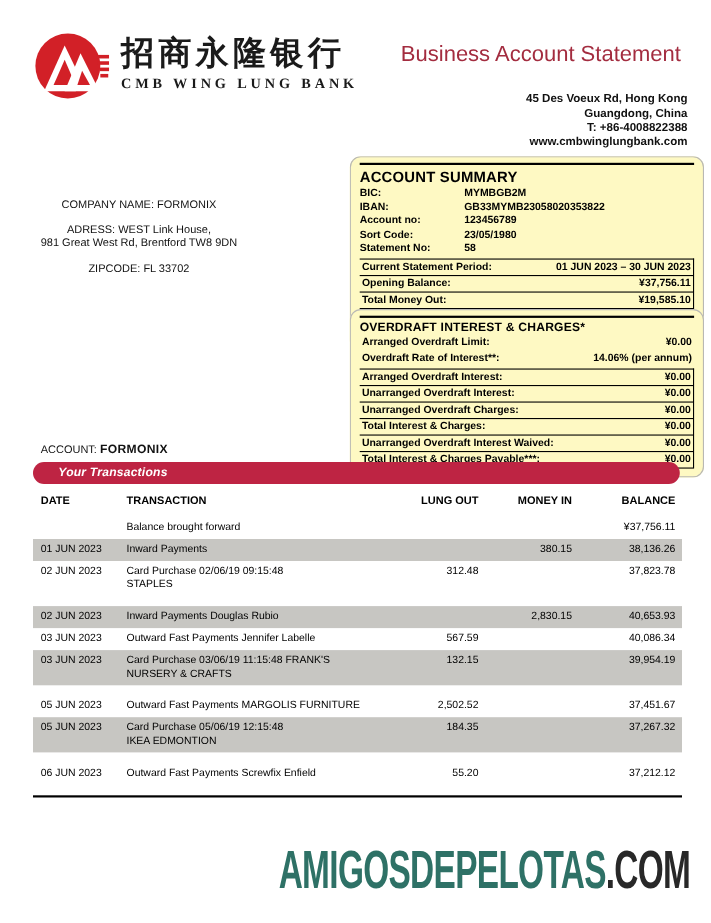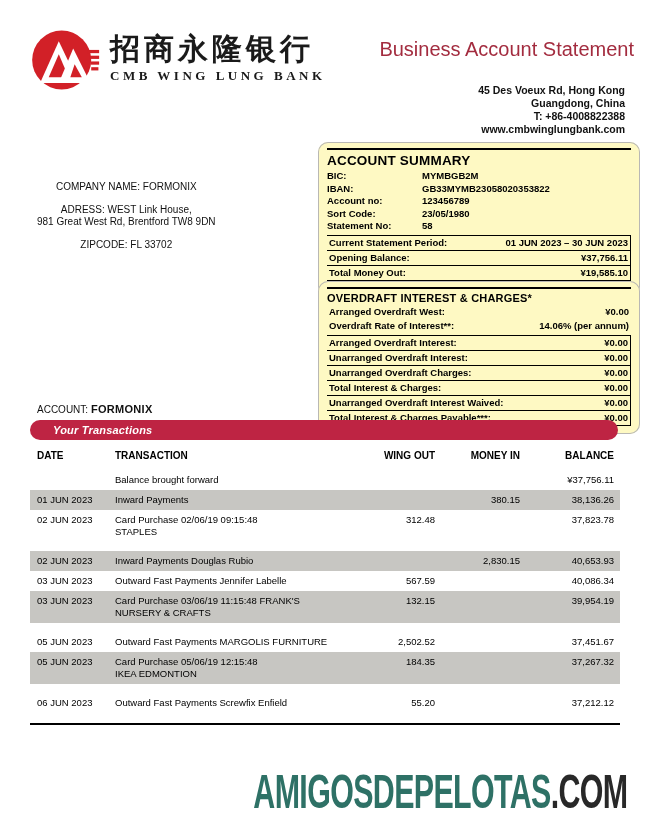--- a/index.html
+++ b/index.html
@@ -7,21 +7,21 @@
   body { font-family:"Liberation Sans", sans-serif; color:#000; }
   .page { position:relative; width:646px; height:839px; background:#fff; overflow:hidden; margin:0 auto; }
 
   
   .logo { position:absolute; left:30px; top:24px; display:flex; align-items:flex-start; }
   .logo-mark { width:72px; height:72px; }
   .logo-text { margin-left:8px; margin-top:8px; }
   .logo-cn { font-family:"DejaVu Sans", sans-serif; font-size:30px; font-weight:bold; letter-spacing:4px; line-height:34px; color:#1a1a1a; }
   .logo-en { font-family:"Liberation Serif", serif; font-size:13px; font-weight:bold; letter-spacing:3.5px; color:#1a1a1a; margin-top:2px; }
 
-  .doc-title { position:absolute; right:12px; top:38px; width:320px; text-align:right;
+  .doc-title { position:absolute; right:27px; top:38px; width:320px; text-align:right;
     font-size:20px; font-weight:500; color:#a32c3f; }
 
   .contact { position:absolute; right:21px; top:84px; text-align:right;
     font-size:10.5px; font-weight:bold; line-height:13px; color:#111; }
 
   
   .company { position:absolute; left:37px; top:181px; font-size:10px; line-height:12px; color:#111;text-align:center; }
   .company .gap { margin-top:11px; }
 
   
@@ -154,21 +154,21 @@
         <span>¥32,604.11</span>
       </div>
     </div>
   </div>
 
   <div class="graybox overdraft-box">
     <div class="topline"></div>
     <div class="box-title sm">OVERDRAFT INTEREST &amp; CHARGES*</div>
     <div class="plainrows">
       <div class="srow">
-        <span>Arranged Overdraft West:</span>
+        <span>Arranged Overdraft Limit:</span>
         <span>¥0.00</span>
       </div>
       <div class="srow">
         <span>Overdraft Rate of Interest**:</span>
         <span>14.06% (per annum)</span>
       </div>
     </div>
     <div class="brows">
       <div class="srow">
         <span>Arranged Overdraft Interest:</span>
@@ -203,21 +203,21 @@
   </div>
 
   <div class="banner">
     <span>Your Transactions</span>
   </div>
 
   <div class="tx-table">
     <div class="tx-row tx-head">
       <span class="c-date">DATE</span>
       <span class="c-tx">TRANSACTION</span>
-      <span class="c-out">WING OUT</span>
+      <span class="c-out">LUNG OUT</span>
       <span class="c-in">MONEY IN</span>
       <span class="c-bal">BALANCE</span>
     </div>
 
     <div class="tx-row">
       <span class="c-date"></span>
       <span class="c-tx"><span>Balance brought forward</span></span>
       <span class="c-out"></span>
       <span class="c-in"></span>
       <span class="c-bal">¥37,756.11</span>

